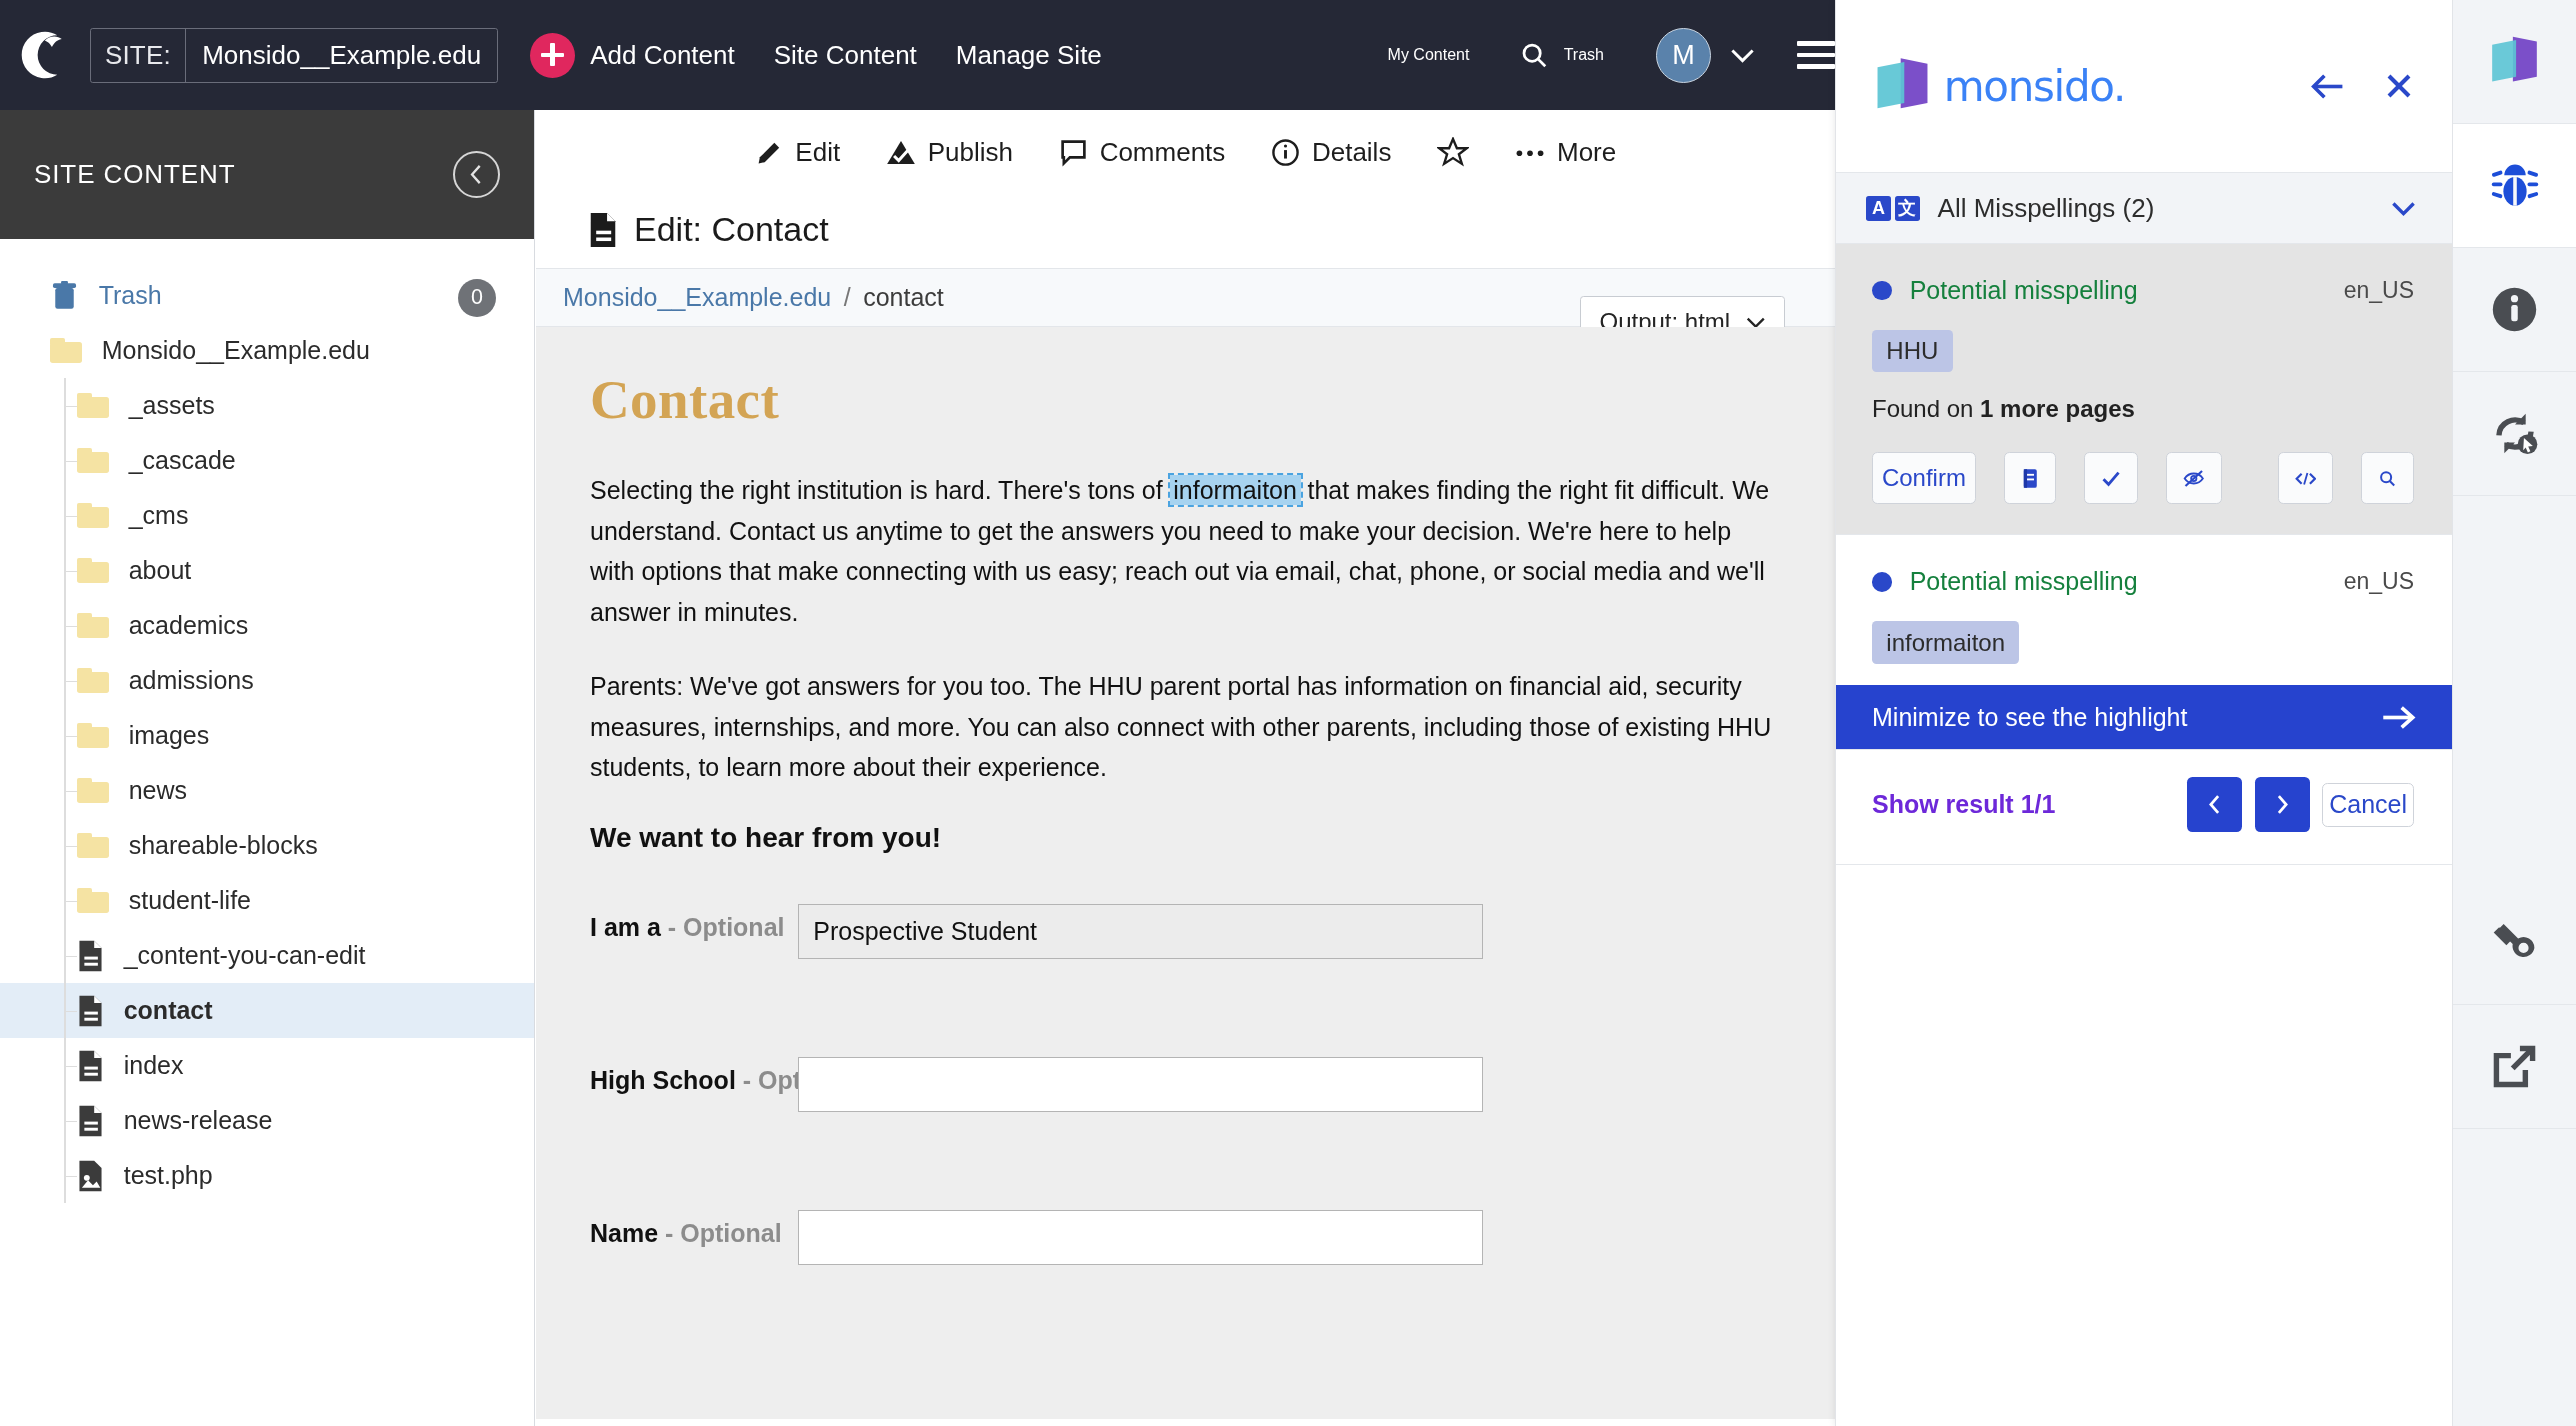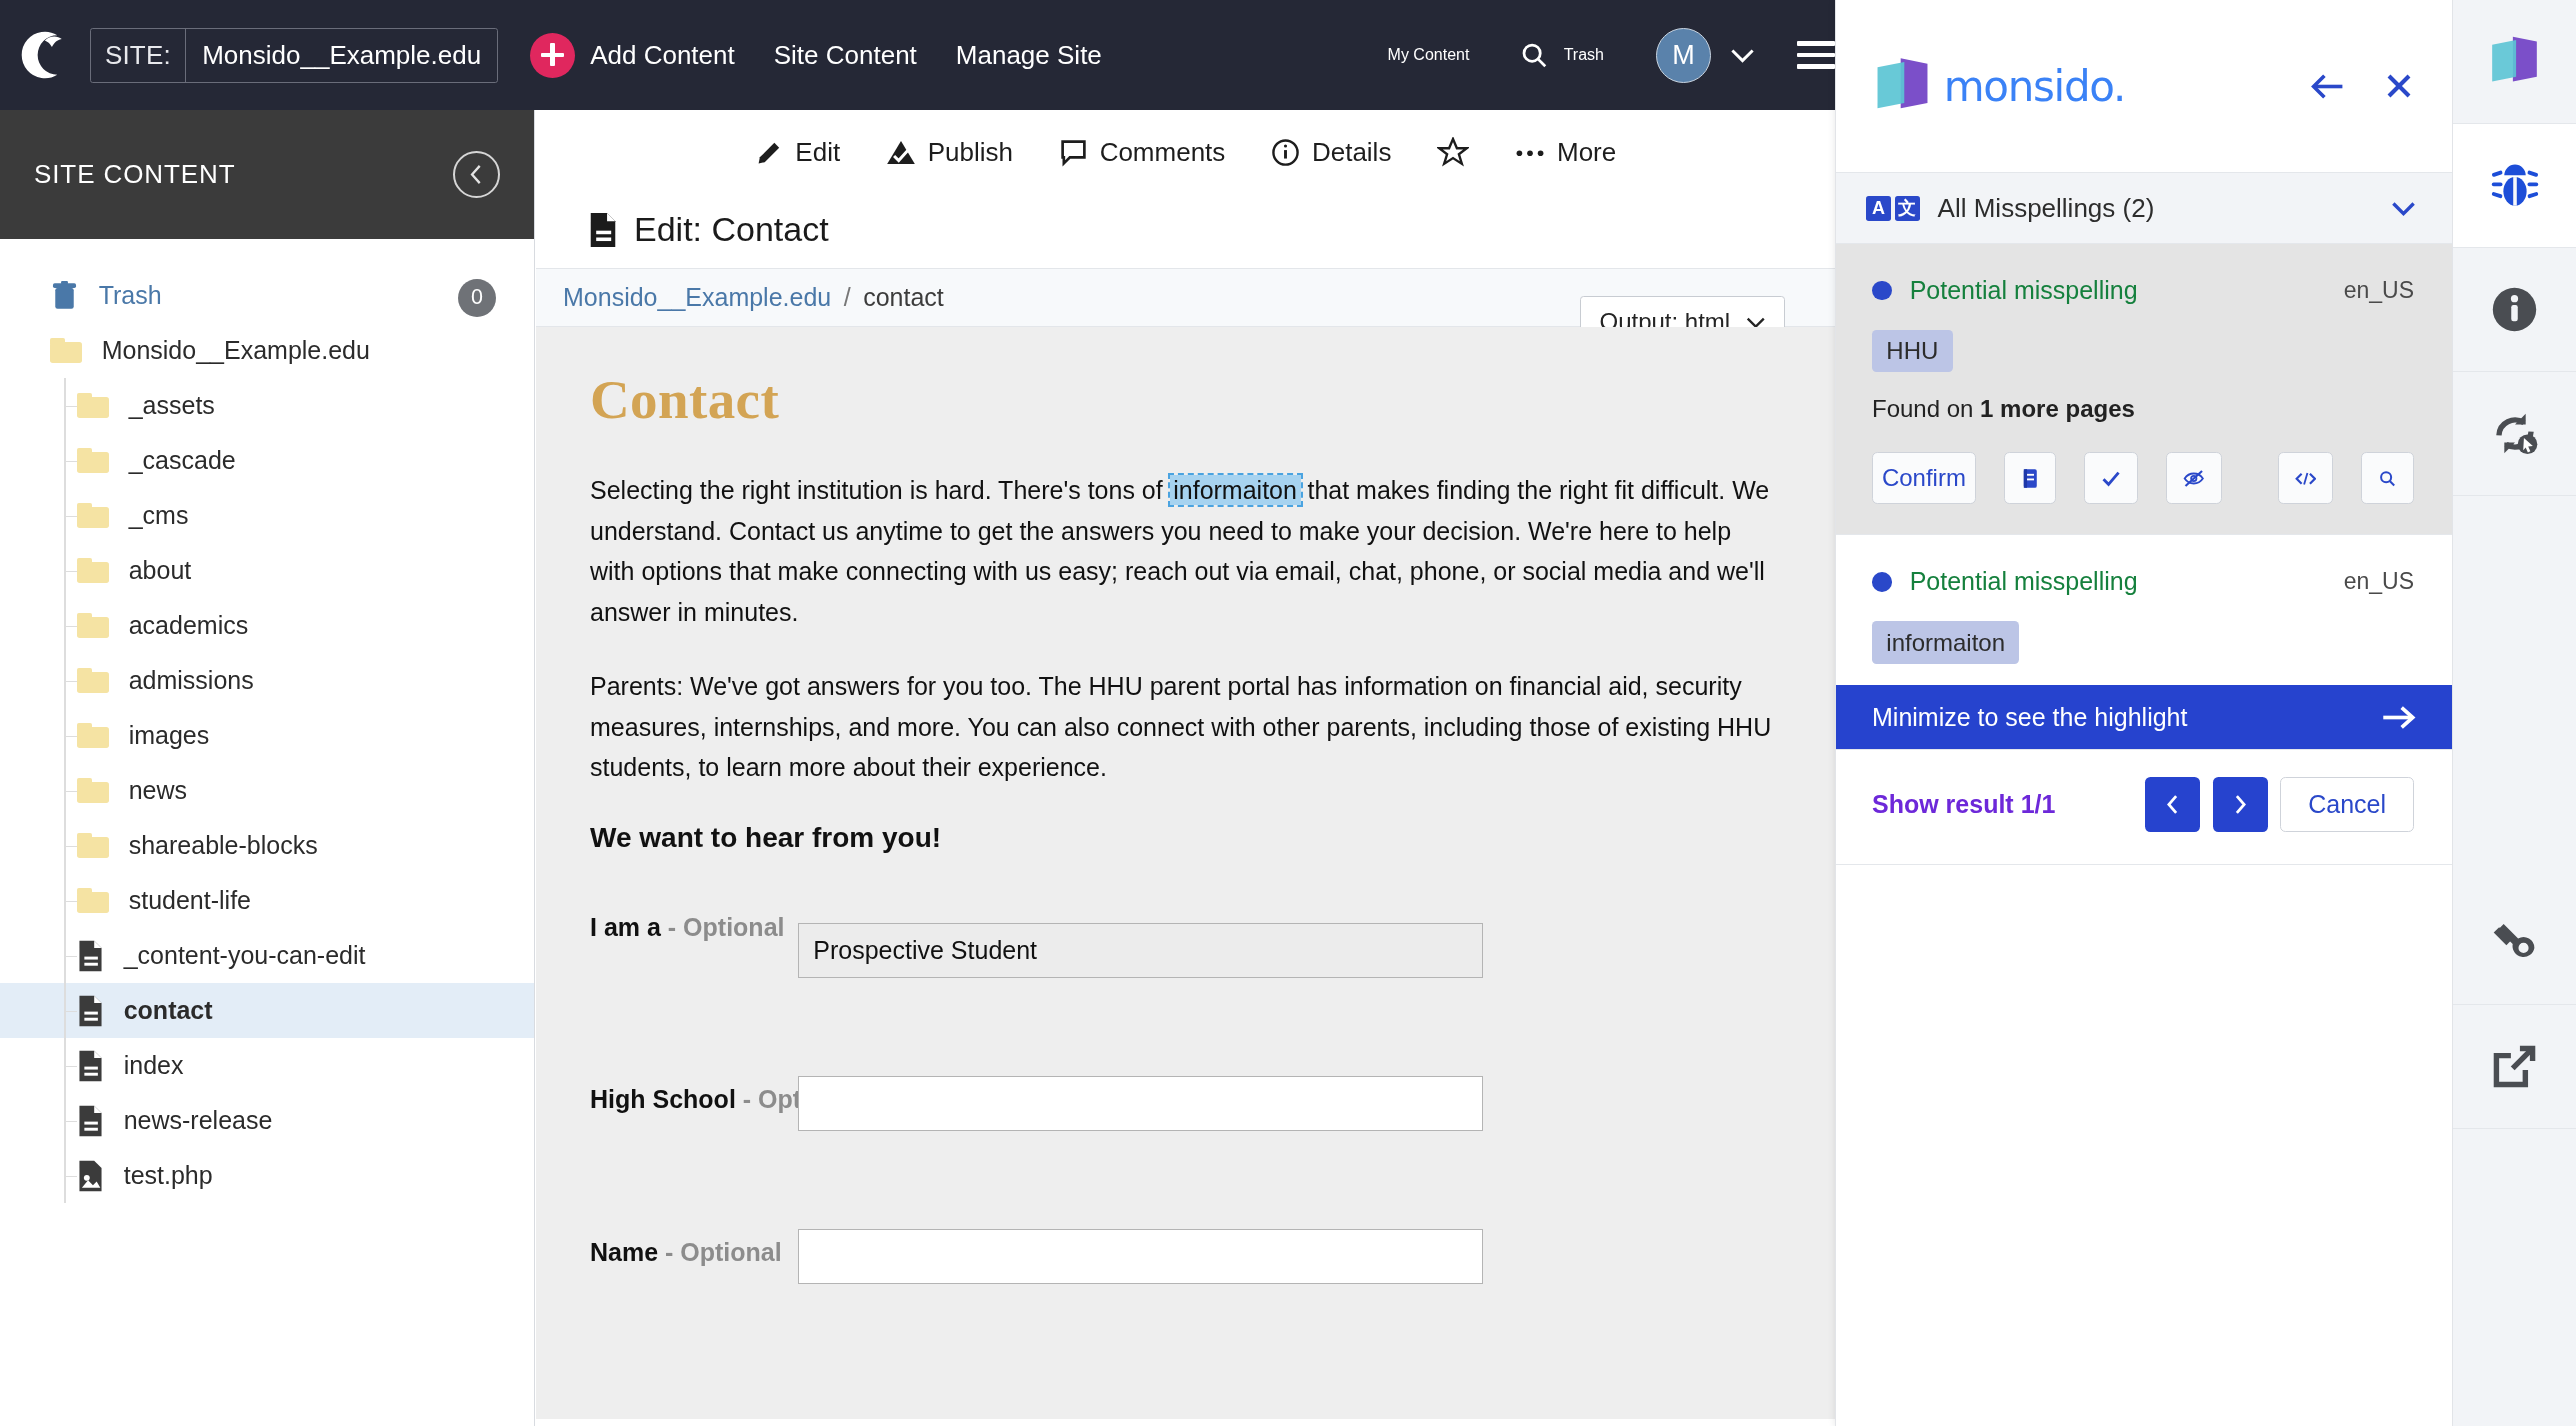--- a/index.html
+++ b/index.html
@@ -249,21 +249,21 @@
   }
   .result-row .rtext { font-size: 25px; color: #6d28d9; font-weight: bold; }
   .result-btns { display: flex; align-items: center; gap: 12.5px; }
   .nav-sq {
     width: 55px; height: 55px; background: #2643ce; color: #fff;
     border-radius: 5.4px; display: flex; align-items: center; justify-content: center;
     font-size: 27px;
   }
   .cancel-btn {
     border: 0.9px solid #cfd3da; background: #fff; color: #2a48c9;
-    border-radius: 5.4px; height: 55px; padding: 0 27px;
+    border-radius: 5.4px; height: 44px; padding: 0 6px;
     display: flex; align-items: center; font-size: 25px;
   }
   .mon-rest { background: #fff; height: 573px; border-top: 0.9px solid #e4e7eb; }
 
   
   .rail {
     position: absolute; left: 2452px; top: 0; width: 124px; height: 1427px;
     background: #f2f4f7; border-left: 0.9px solid #e2e4e8;
   }
   .rail-item {
@@ -575,21 +575,21 @@
 
         <p class="body-p"><span>Selecting the right institution is hard. There's tons of </span><span class="misspell-hl">informaiton</span><span> that makes finding the right fit difficult. We understand. Contact us anytime to get the answers you need to make your decision. We're here to help with options that make connecting with us easy; reach out via email, chat, phone, or social media and we'll answer in minutes.</span></p>
 
         <p class="body-p">Parents: We've got answers for you too. The HHU parent portal has information on financial aid, security measures, internships, and more. You can also connect with other parents, including those of existing HHU students, to learn more about their experience.</p>
 
         <h2 class="form-h">We want to hear from you!</h2>
 
         <div id="form-rows">
             <div class="form-row" style="margin-top: 50px;">
               <div class="form-label"><span>I am a</span> <span class="opt">- Optional</span></div>
-              <div class="form-field filled" style="margin-left: 0px; margin-top: 19px;">Prospective Student</div>
+              <div class="form-field filled" style="margin-left: 0px;">Prospective Student</div>
             </div>
             <div class="form-row" style="margin-top: 98px;">
               <div class="form-label"><span>High School</span> <span class="opt">- Optional</span></div>
               <div class="form-field"></div>
             </div>
             <div class="form-row" style="margin-top: 98px;">
               <div class="form-label"><span>Name</span> <span class="opt">- Optional</span></div>
               <div class="form-field"></div>
             </div>
           </div>

